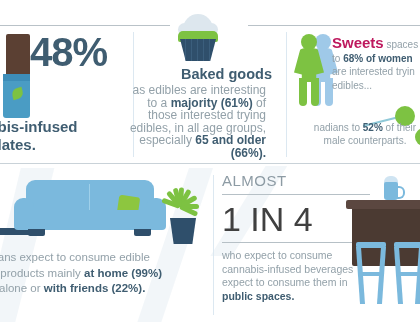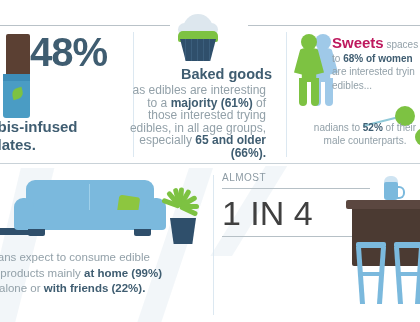--- a/index.html
+++ b/index.html
@@ -123,21 +123,21 @@
   .plant .pot{position:absolute;left:10px;top:40px;width:26px;height:26px;background:#2f4f6b;
        clip-path:polygon(0 0,100% 0,86% 100%,14% 100%);}
   .plant .fr{position:absolute;left:20px;top:26px;width:19px;height:5px;background:#7dc242;
        border-radius:3px;transform-origin:left center;}
   .p4txt{position:absolute;left:-24px;top:86px;width:224px;font-size:11.5px;line-height:15.5px;
        color:#93a1a9;}
   .p4txt b{color:#3f5d71;font-weight:700;}
 
   
   .p5{position:absolute;left:222px;top:8px;width:160px;}
-  .p5 .almost{font-size:10px;letter-spacing:.5px;color:#8d9ba4;padding-bottom:5px;}
+  .p5 .almost{font-size:15px;letter-spacing:.5px;color:#8d9ba4;padding-bottom:5px;}
   .p5 .hr{height:1px;background:#b6c0c6;width:148px;}
   .p5 .big{font-size:34px;line-height:44px;color:#404040;letter-spacing:0px;padding:2px 0 1px;}
   .p5 .bd{width:148px;font-size:10.5px;line-height:13.5px;color:#93a1a9;padding-top:6px;}
   .p5 .bd b{color:#3f5d71;font-weight:700;}
 
   
   .bar-scene{position:absolute;left:352px;top:6px;width:76px;height:150px;}
   .counter{position:absolute;left:0;top:30px;width:82px;height:66px;background:#4b3a32;
        border-radius:2px;}
   .counter .lip{position:absolute;left:-6px;top:0;width:90px;height:9px;background:#5b4740;
@@ -277,20 +277,26 @@
       <span>nadians expect to consume edible</span><br>
       <span>abis products mainly </span><b>at home (99%)</b><br>
       <span>ther alone or </span><b>with friends (22%).</b>
     </div>
 
     <div class="p5">
       <div class="almost">ALMOST</div>
       <div class="hr"></div>
       <div class="big">1 IN 4</div>
       <div class="hr"></div>
+      <div class="bd">
+        <span>who expect to consume</span>
+        <span>cannabis-infused beverages</span>
+        <span>expect to consume them in</span>
+        <b>public spaces.</b>
+      </div>
     </div>
 
     <div class="bar-scene">
       <div class="mug">
         <div class="foam"></div>
           <div class="glass"></div>
           <div class="handle"></div>
       </div>
       <div class="counter">
           <div class="lip"></div>

